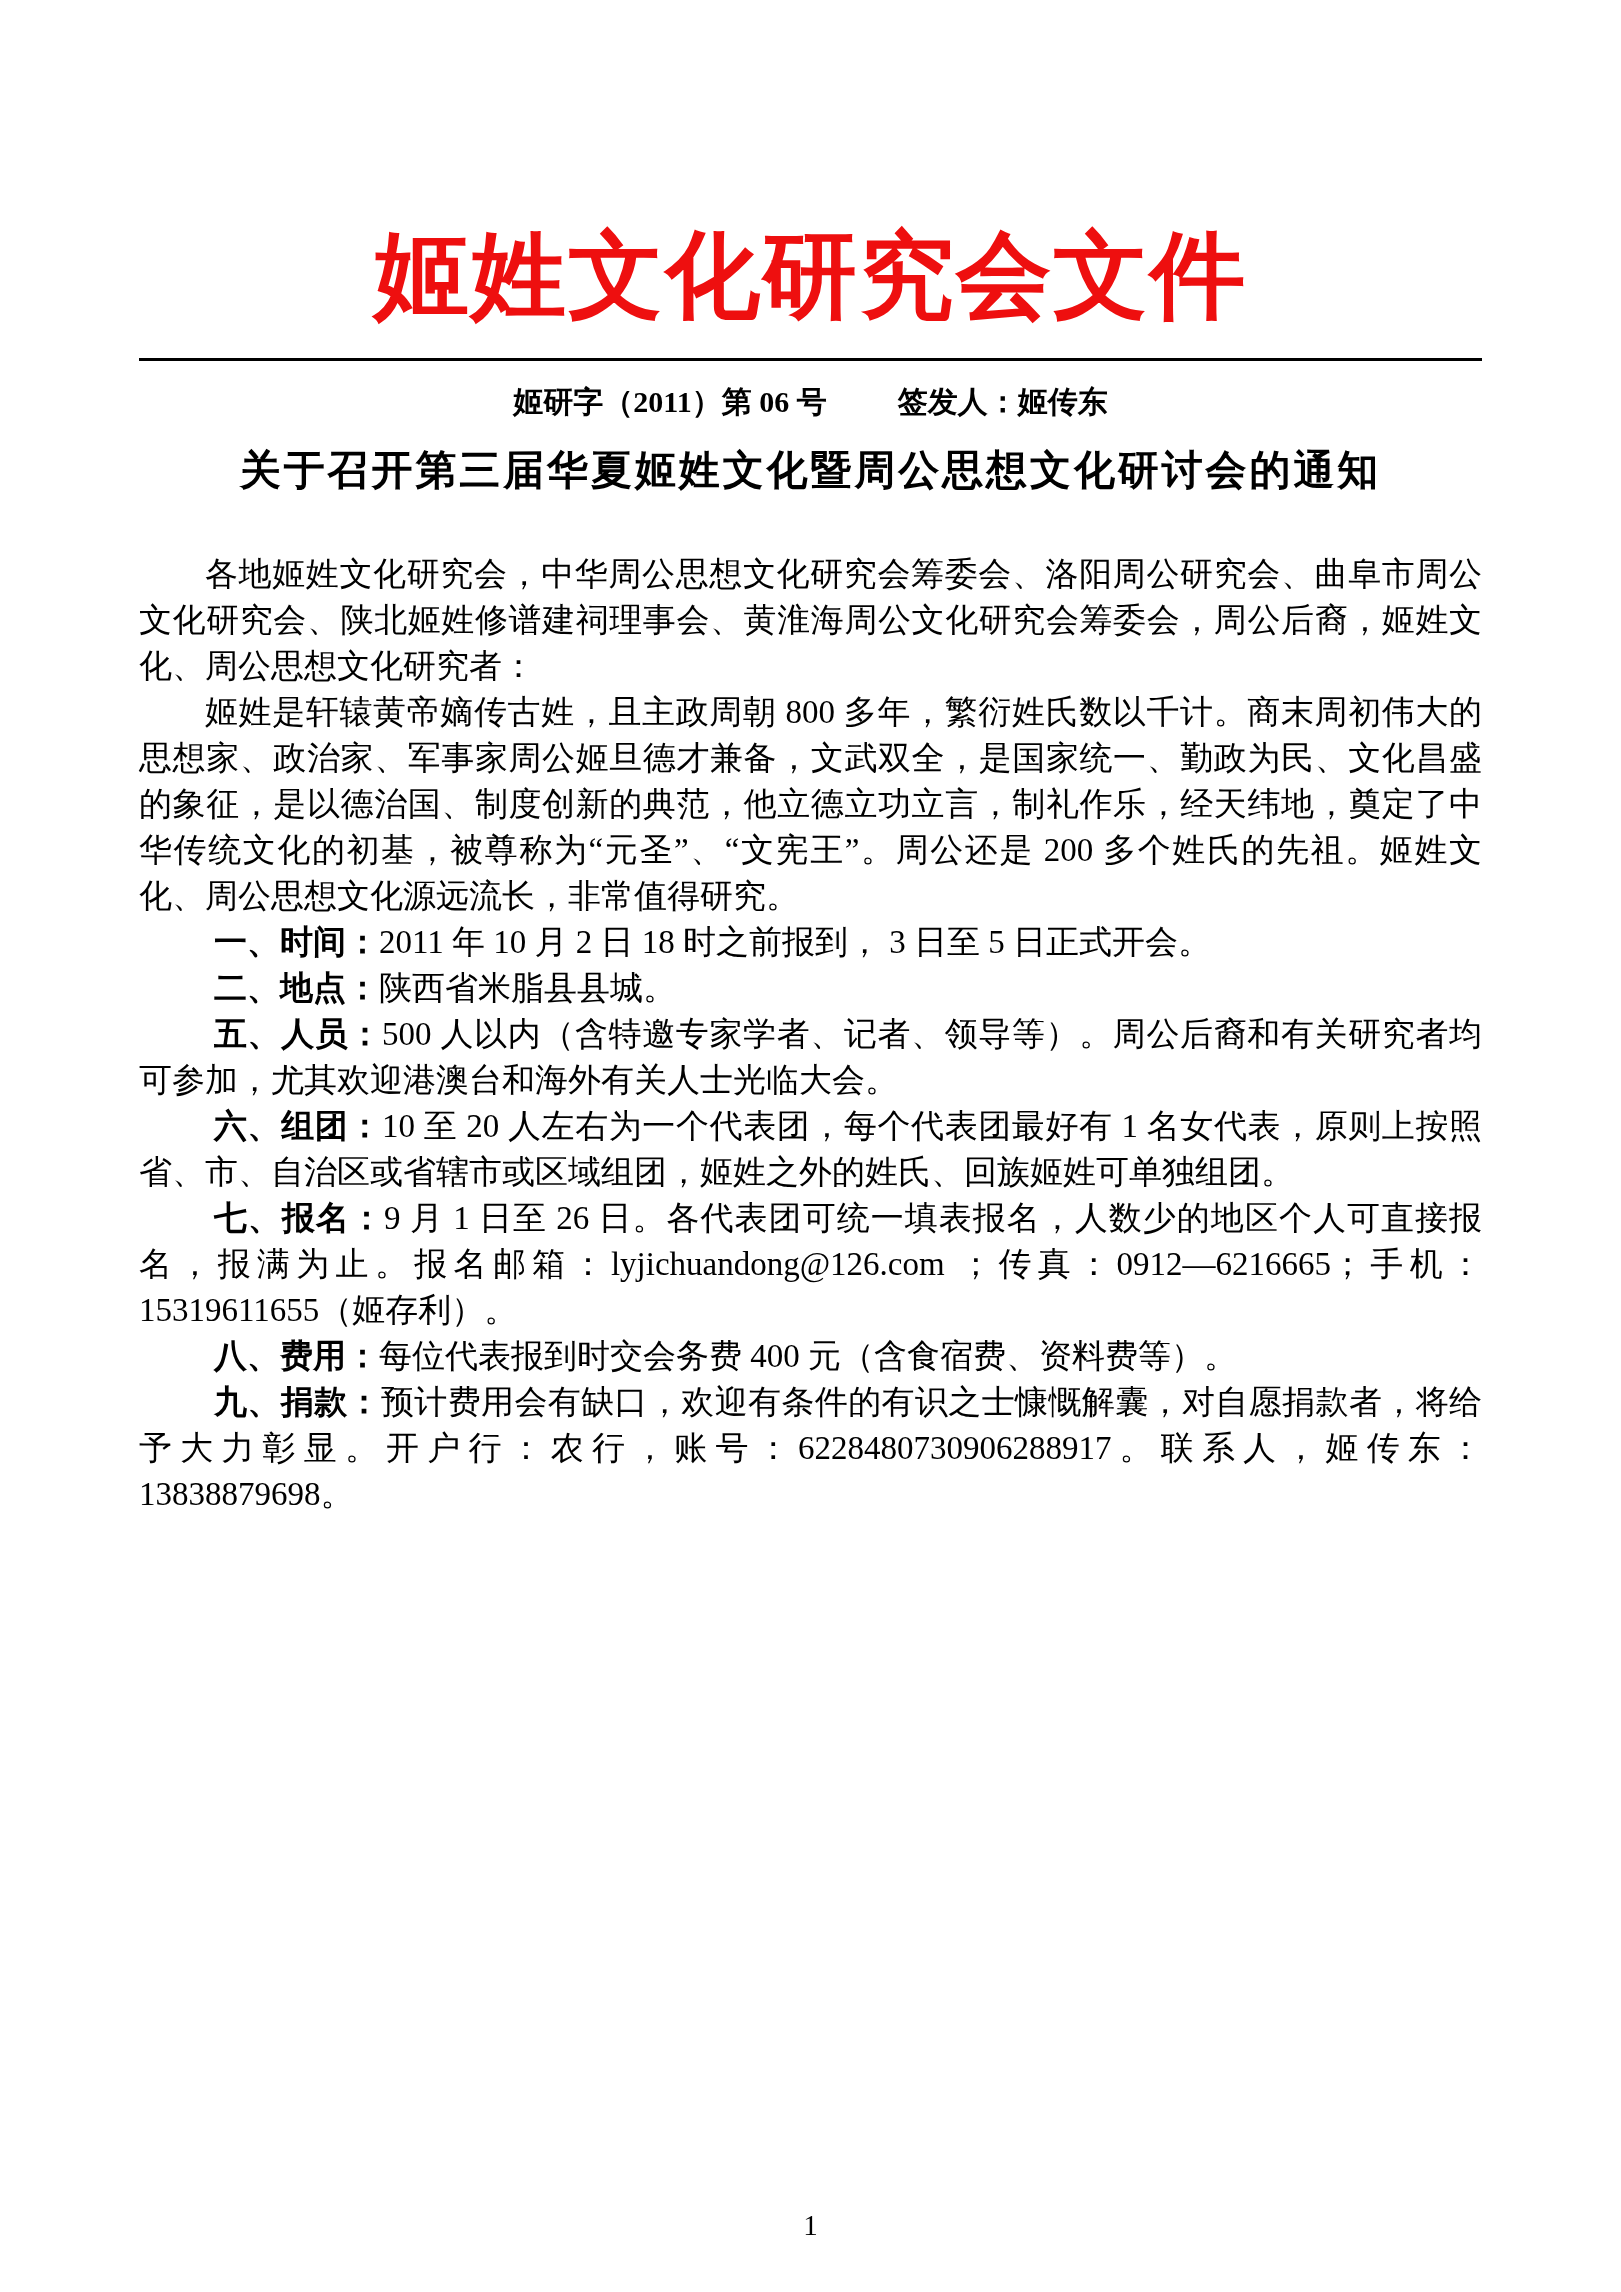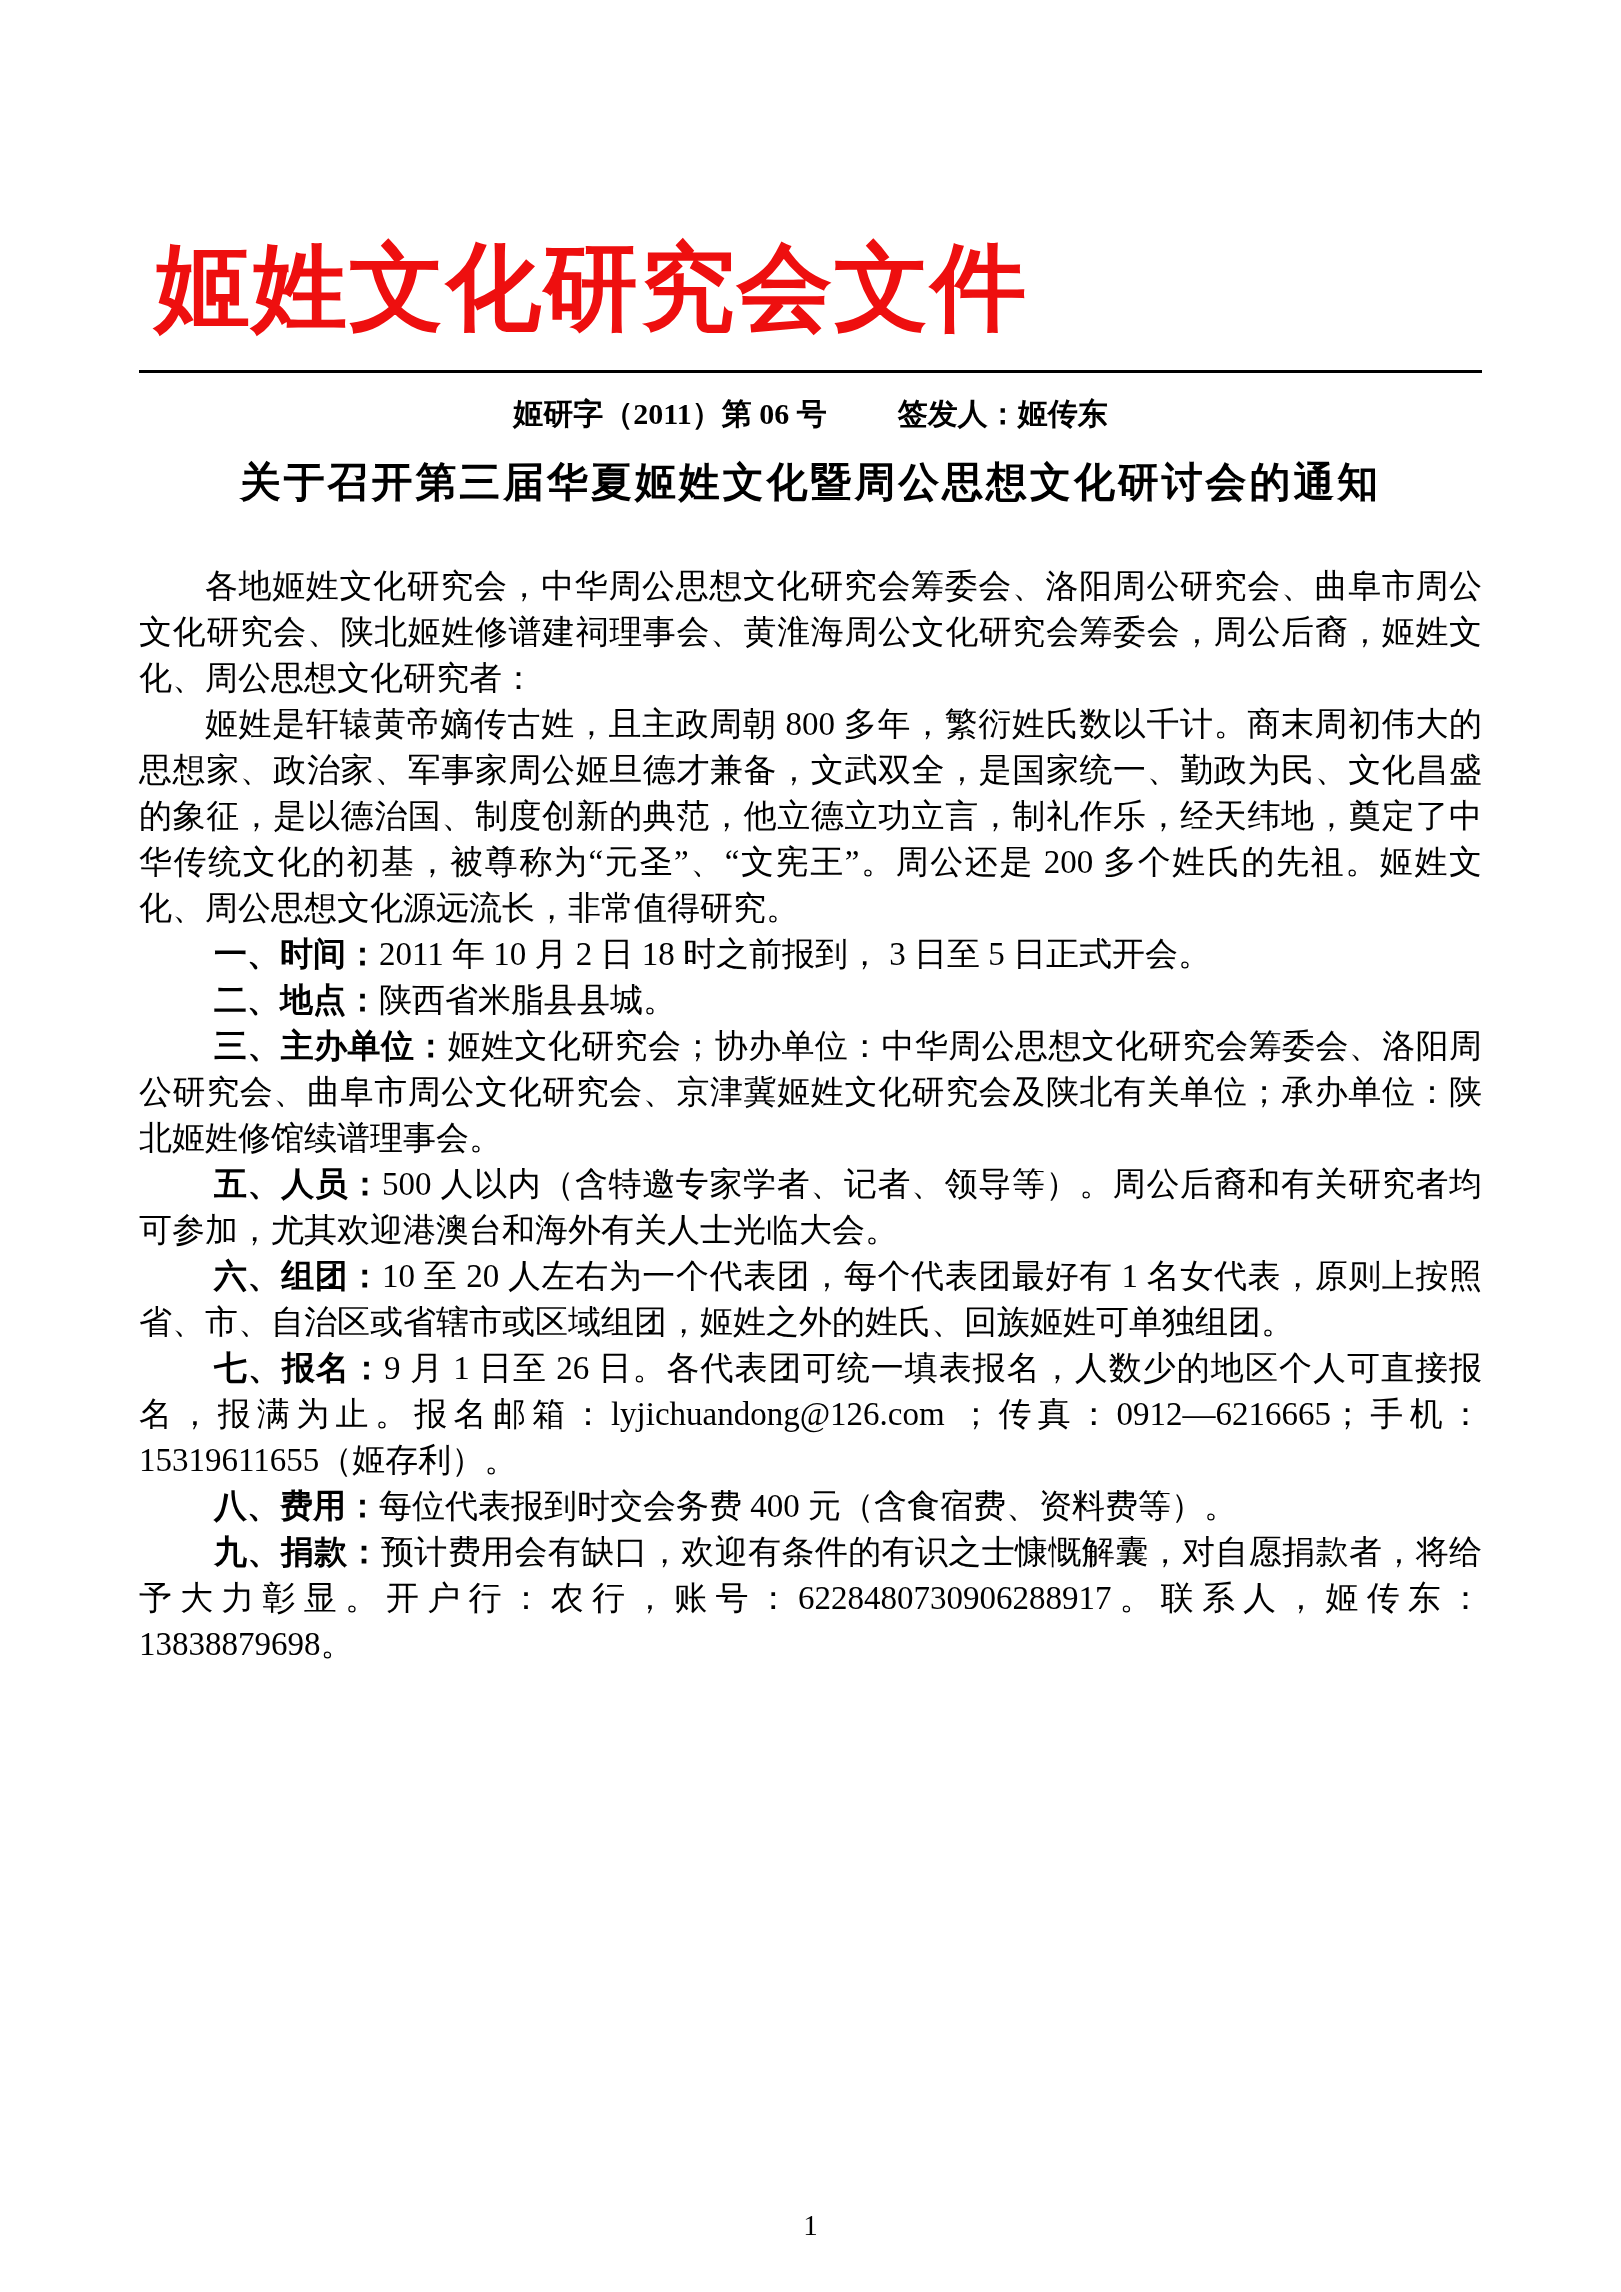--- a/index.html
+++ b/index.html
@@ -7,23 +7,23 @@
     position:relative;
     width:1621px;height:2293px;
     background:#ffffff;
     box-sizing:border-box;
     padding:0 139px;
     color:#000;
     font-family:"Liberation Serif","DejaVu Serif",serif;
     overflow:hidden;
   }
   .masthead{
-    margin:16px;
+    margin:4px;
     padding-top:216px;
-    text-align:left;
+    text-align:center;
     font-size:95px;
     line-height:1.18;
     font-weight:bold;
     letter-spacing:2px;
     white-space:nowrap;
   }
   .rule{
     border:none;
     border-top:3.9px solid #000;
     margin:25.5px 0 0 0;
@@ -75,21 +75,20 @@
     <span>姬研字（2011）第 06 号</span><span class="doc-gap"></span><span>签发人：姬传东</span>
   </div>
 
   <h2 class="doc-title">关于召开第三届华夏姬姓文化暨周公思想文化研讨会的通知</h2>
 
   <div class="doc-body">
       <p class="para"><span>各地姬姓文化研究会，中华周公思想文化研究会筹委会、洛阳周公研究会、曲阜市周公文化研究会、陕北姬姓修谱建祠理事会、黄淮海周公文化研究会筹委会，周公后裔，姬姓文化、周公思想文化研究者：</span></p>
       <p class="para"><span>姬姓是轩辕黄帝嫡传古姓，且主政周朝 800 多年，繁衍姓氏数以千计。商末周初伟大的思想家、政治家、军事家周公姬旦德才兼备，文武双全，是国家统一、勤政为民、文化昌盛的象征，是以德治国、制度创新的典范，他立德立功立言，制礼作乐，经天纬地，奠定了中华传统文化的初基，被尊称为“元圣”、“文宪王”。周公还是 200 多个姓氏的先祖。姬姓文化、周公思想文化源远流长，非常值得研究。</span></p>
       <p class="para"><b>一、时间：</b><span>2011 年 10 月 2 日 18 时之前报到， 3 日至 5 日正式开会。</span></p>
       <p class="para"><b>二、地点：</b><span>陕西省米脂县县城。</span></p>
-      <p class="para"><b>三、主办单位：</b><span>姬姓文化研究会；协办单位：中华周公思想文化研究会筹委会、洛阳周公研究会、曲阜市周公文化研究会、京津冀姬姓文化研究会及陕北有关单位；承办单位：陕北姬姓修馆续谱理事会。</span></p>
       <p class="para"><b>五、人员：</b><span>500 人以内（含特邀专家学者、记者、领导等）。周公后裔和有关研究者均可参加，尤其欢迎港澳台和海外有关人士光临大会。</span></p>
       <p class="para"><b>六、组团：</b><span>10 至 20 人左右为一个代表团，每个代表团最好有 1 名女代表，原则上按照省、市、自治区或省辖市或区域组团，姬姓之外的姓氏、回族姬姓可单独组团。</span></p>
       <p class="para"><b>七、报名：</b><span>9 月 1 日至 26 日。各代表团可统一填表报名，人数少的地区个人可直接报名，报满为止。报名邮箱：lyjichuandong@126.com ；传真：0912—6216665；手机：15319611655（姬存利）。</span></p>
       <p class="para"><b>八、费用：</b><span>每位代表报到时交会务费 400 元（含食宿费、资料费等）。</span></p>
       <p class="para"><b>九、捐款：</b><span>预计费用会有缺口，欢迎有条件的有识之士慷慨解囊，对自愿捐款者，将给予大力彰显。开户行：农行，账号：6228480730906288917。联系人，姬传东：13838879698。</span></p>
     </div>
 
   <div class="pagenum">1</div>
 
 </div>

